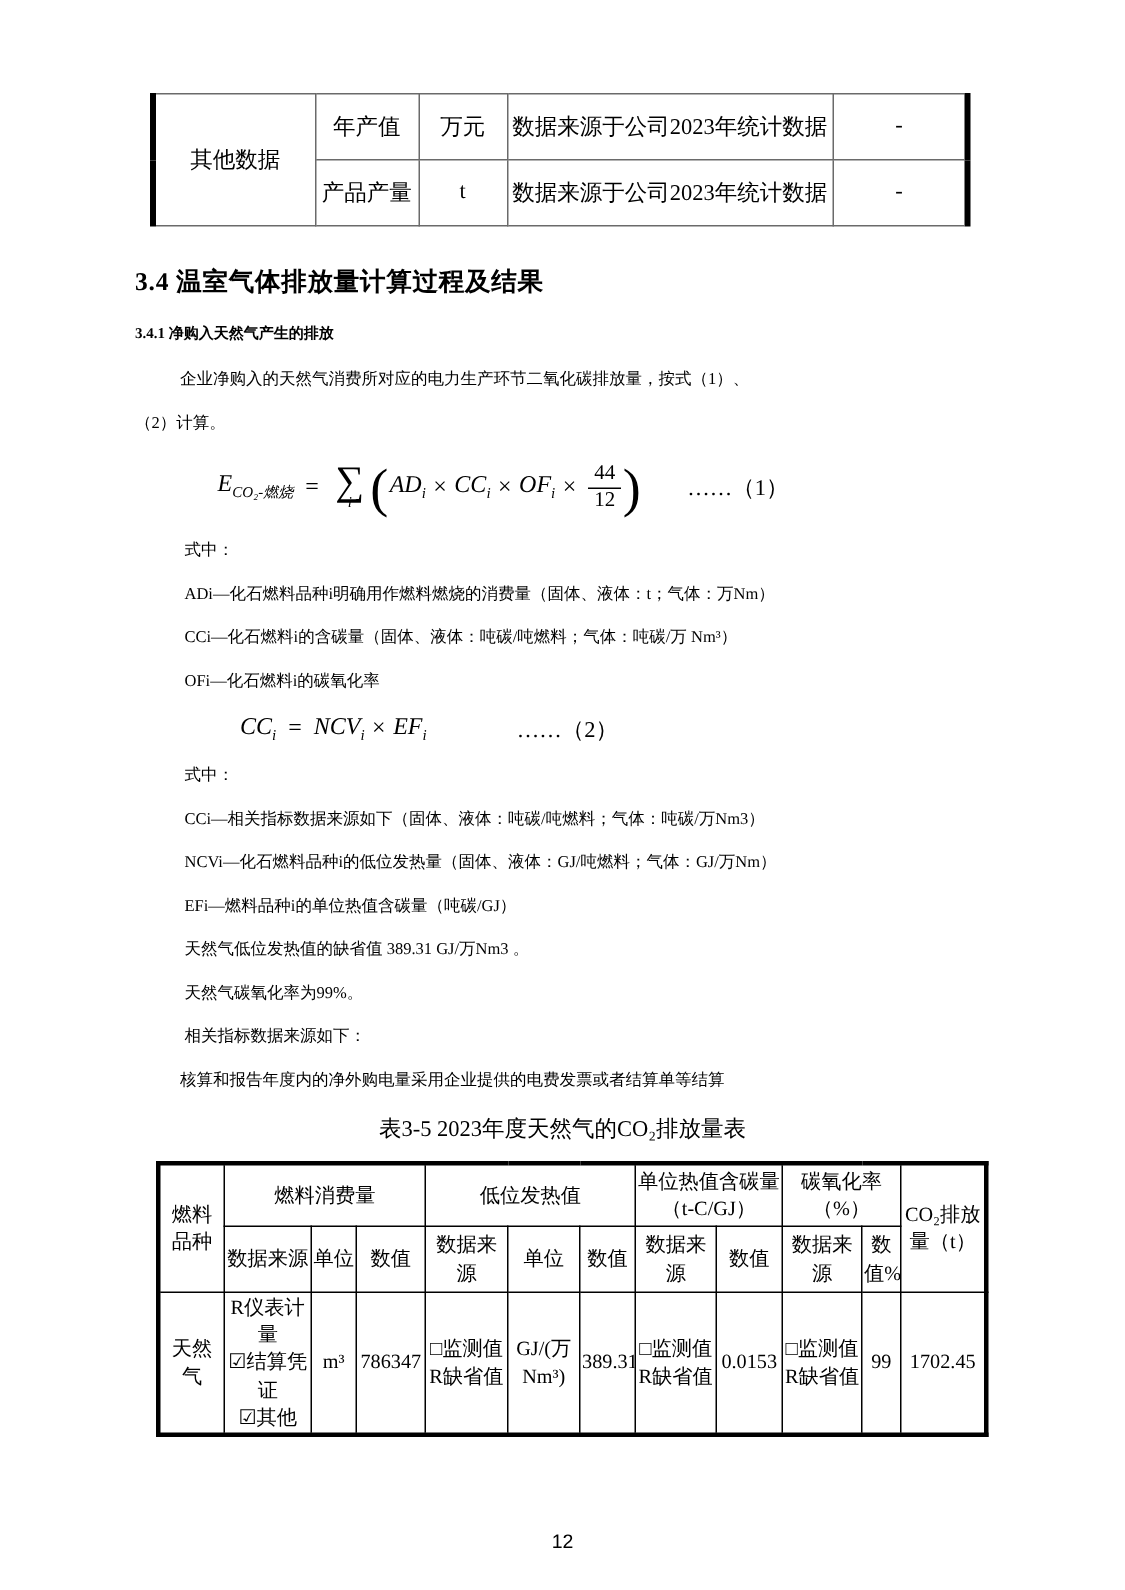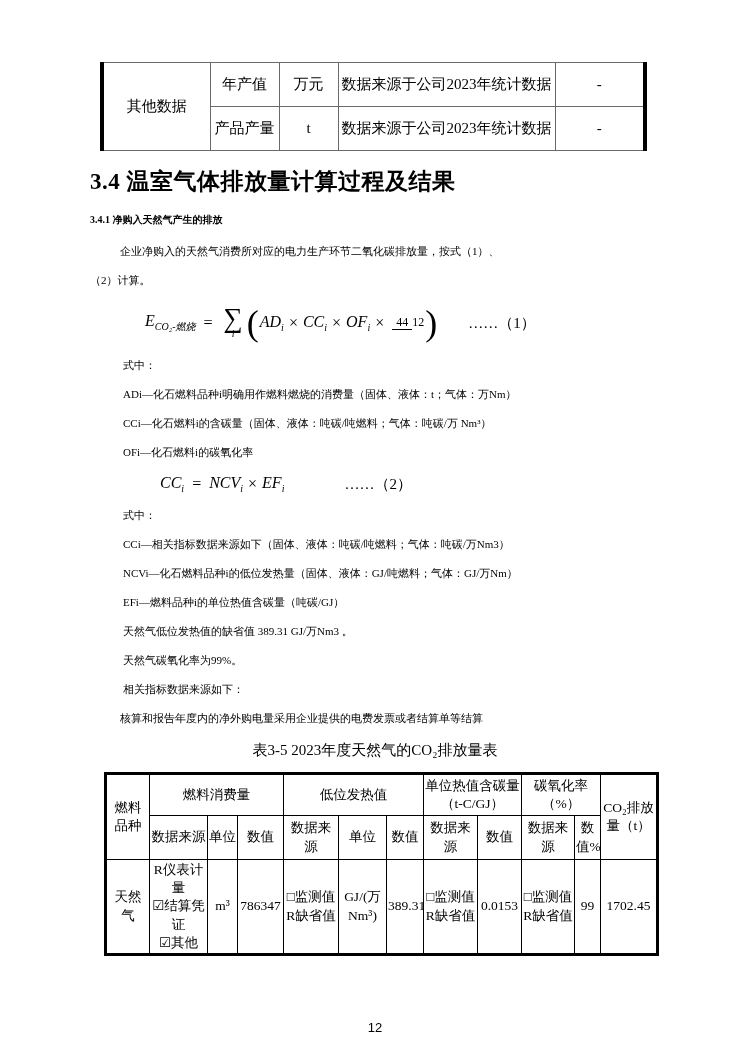--- a/index.html
+++ b/index.html
@@ -23,22 +23,22 @@
   .t1 td {
     border:1px solid #6a6a6a;
     text-align:center; vertical-align:middle;
     height:44px;
     padding:1px 0;
   }
   .t1 td.edge-l { border-left:4px solid #000; }
   .t1 td.edge-r { border-right:4px solid #000; }
   
   .h-main {
-    margin:15px 0 0 90px;
-    font-size:23px; font-weight:bold;
+    margin:25px 0 0 90px;
+    font-size:17px; font-weight:bold;
     letter-spacing:0.5px;
   }
   .h-sub {
     margin:16px 0 0 90px;
     font-size:10px; font-weight:bold;
   }
   .text { margin:10px 90px 0 90px; font-size:11px; line-height:29px; }
   .line { white-space:nowrap; }
   .ind-first { padding-left:30px; }   
   .ind-def   { padding-left:33px; }   
@@ -50,21 +50,21 @@
   .f1 { margin:3px 0 3px 145px; height:50px; }
   .f2 { margin:2px 0 2px 160px; height:30px; }
   .formula sub { font-size:10px; font-style:italic; }
   .fsub-cn { font-size:9px; font-style:italic; letter-spacing:0; }
   .feq { font-style:normal; margin:0 8px; }
   .fsigma { display:inline-flex; flex-direction:column; align-items:center; font-style:normal; margin:0 3px; }
   .fsigma .sig { font-size:27px; line-height:0.85; }
   .fsigma .sigi { font-size:10px; font-style:italic; line-height:1; }
   .fparen { font-size:36px; font-weight:300; font-style:normal; line-height:0.9; margin:0 1px; }
   .fx { font-style:normal; margin:0 5px; }
-  .ffrac { display:inline-flex; flex-direction:row; align-items:center; font-style:normal; font-size:12px; line-height:1.15; margin-left:3px; }
+  .ffrac { display:inline-flex; flex-direction:column; align-items:center; font-style:normal; font-size:14px; line-height:1.15; margin-left:3px; }
   .ffrac .fnum { border-bottom:1px solid #000; padding:0 4px; }
   .ftag { font-style:normal; margin-left:30px; font-size:15px; }
   .ftag2 { font-style:normal; margin-left:60px; font-size:15px; }
   
   .caption { margin:8px 0 0 0; text-align:center; font-size:15px; }
   .t2 {
     margin:12px 0 0 104px;
     width:552px;
     border:3px solid #000;
     font-size:13.5px;

